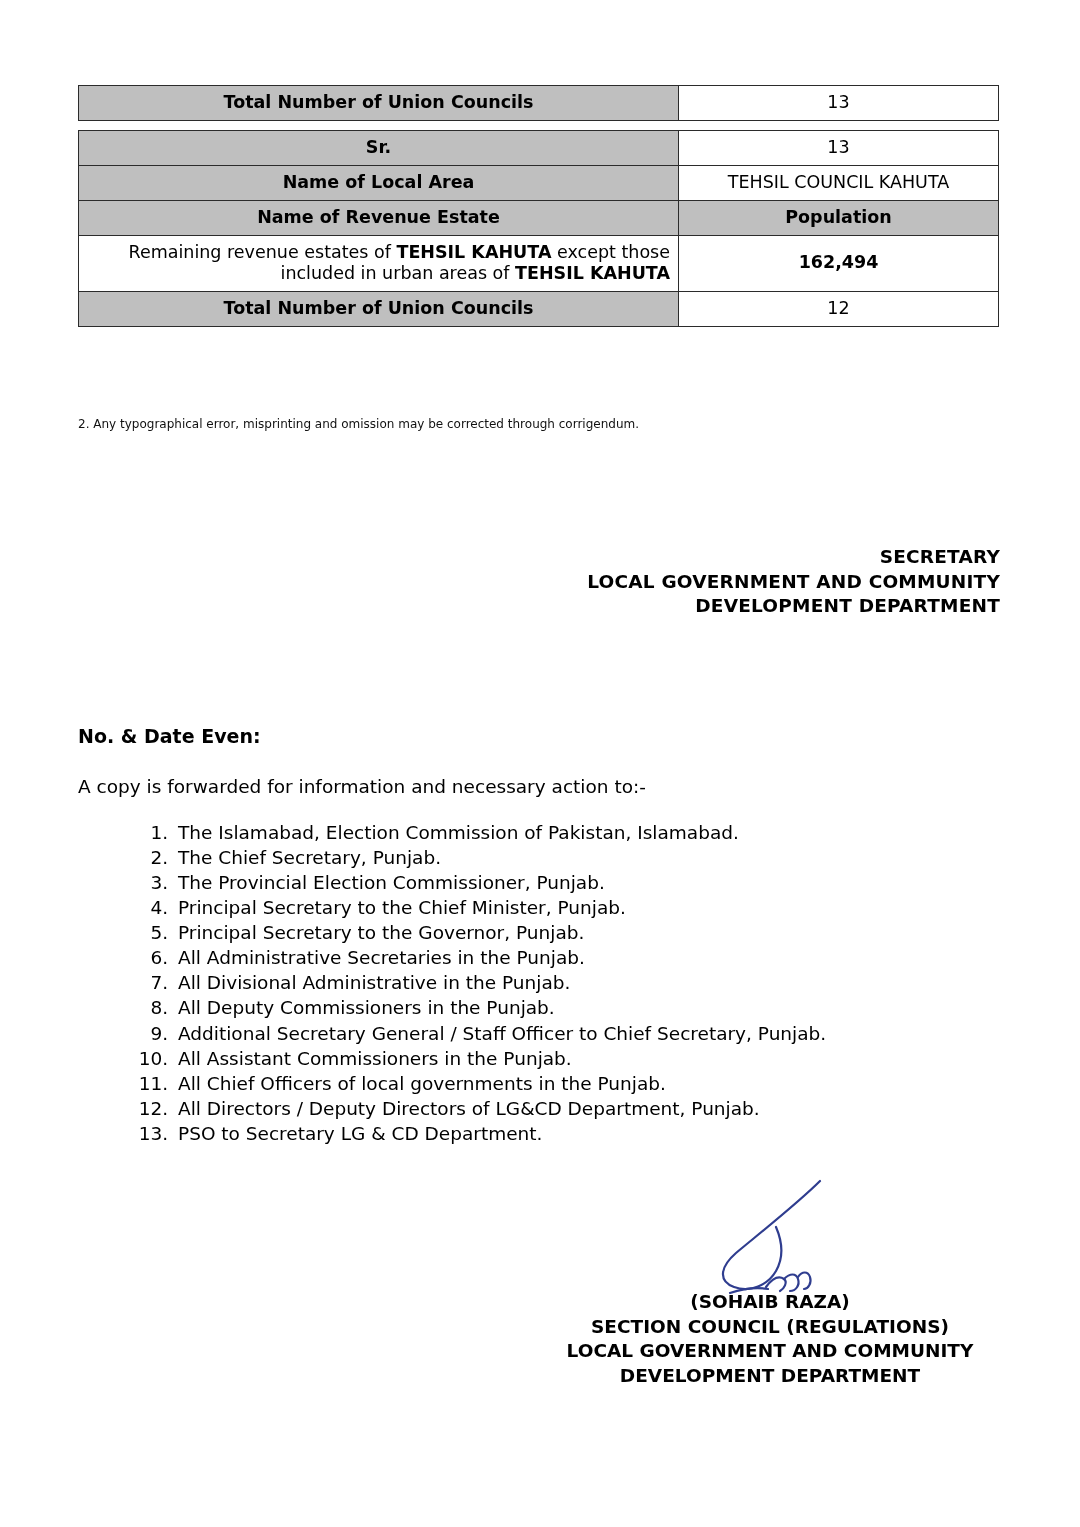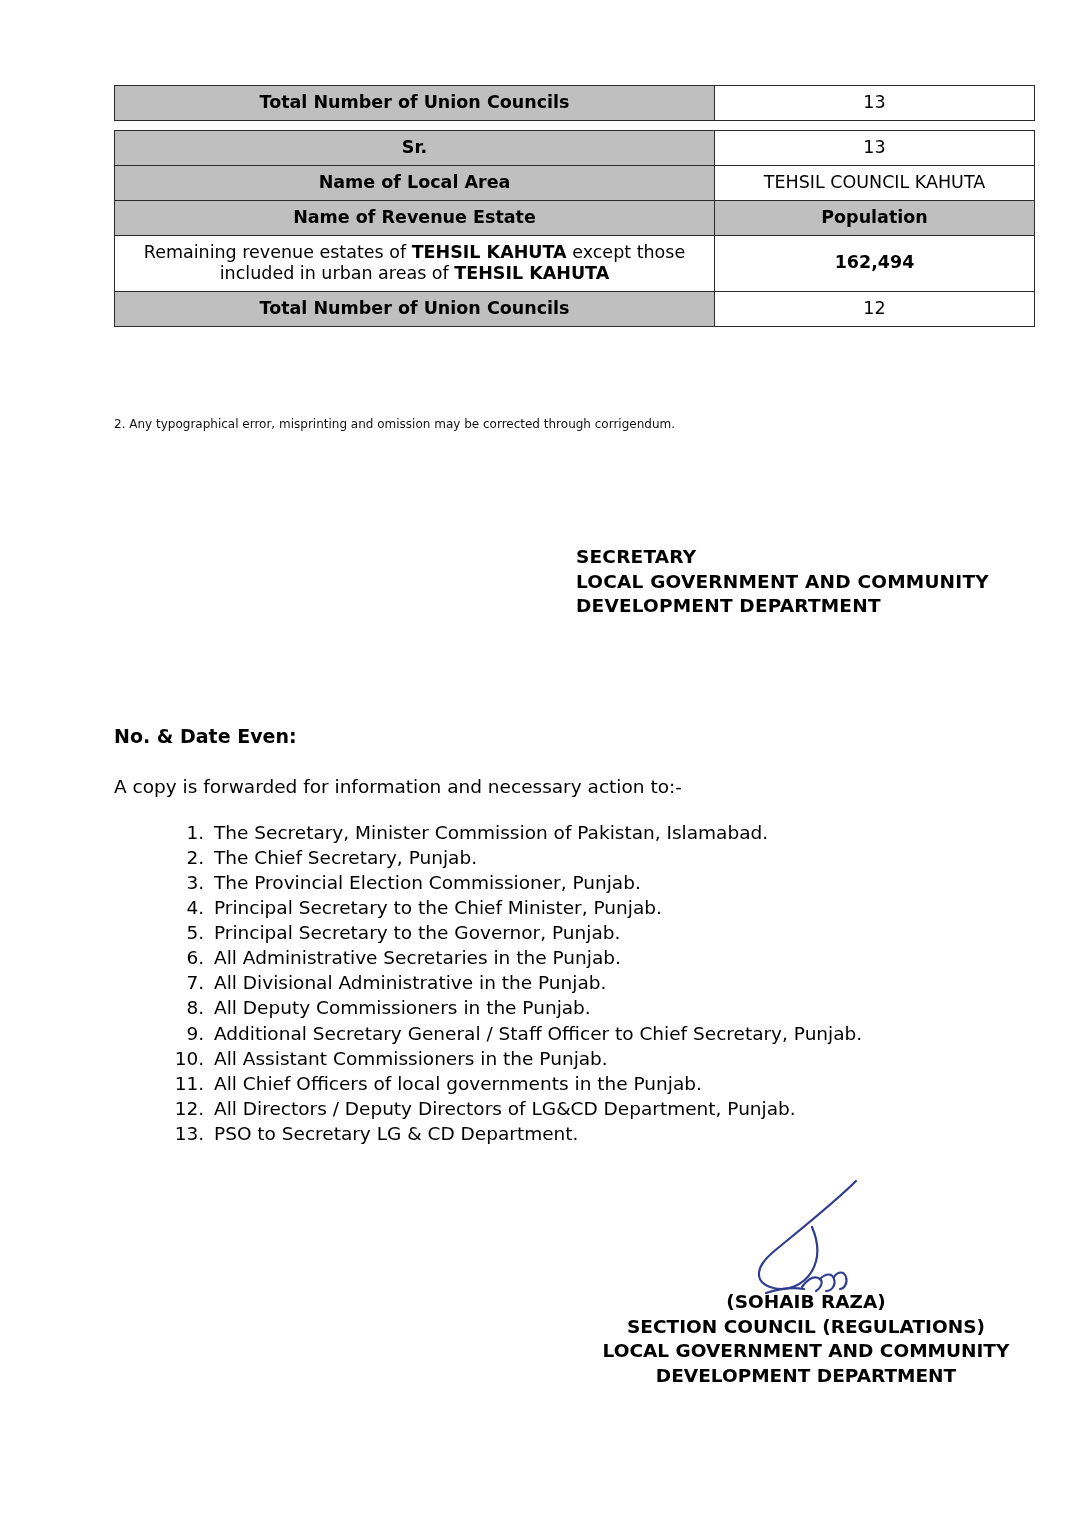--- a/index.html
+++ b/index.html
@@ -14,21 +14,20 @@
     color: #000000;
     position: relative;
     overflow: hidden;
   }
   .page {
     position: relative;
     width: 908px;
     height: 1527px;
     padding: 12px;
     box-sizing: border-box;
-    margin-left: 36px;
   }
   .tables-wrap {
     position: absolute;
     left: 78px;
     top: 85px;
     width: 920px;
   }
   table.doc-table {
     border-collapse: collapse;
     width: 920px;
@@ -38,36 +37,36 @@
     border: 1px solid #2b2b2b;
     padding: 6px 8px;
     font-size: 17.5px;
     line-height: 1.25;
     vertical-align: middle;
   }
   .gray {
     background: #bfbfbf;
   }
   .center { text-align: center; }
-  .left { text-align: center; }
+  .left { text-align: right; }
   .bold { font-weight: bold; }
   .t1 { margin-bottom: 9px; }
   .note {
     position: absolute;
     left: 78px;
     top: 417px;
     font-size: 12px;
     color: #111;
   }
   .sign-block-top {
     position: absolute;
     left: 540px;
     top: 545px;
     width: 460px;
-    text-align: left;
+    text-align: right;
     font-weight: bold;
     font-size: 18.5px;
     line-height: 1.33;
     letter-spacing: 0.2px;
   }
   .no-date {
     position: absolute;
     left: 78px;
     top: 725px;
     font-weight: bold;
@@ -172,21 +171,21 @@
     <div>LOCAL GOVERNMENT AND COMMUNITY</div>
     <div>DEVELOPMENT DEPARTMENT</div>
   </div>
 
   <div class="no-date">No. &amp; Date Even:</div>
 
   <div class="copy-line">A copy is forwarded for information and necessary action to:-</div>
 
   <div class="dist-list">
     <ol class="dist">
-      <li>The Secretary, Minister Commission of Pakistan, Islamabad.</li>
+      <li>The Islamabad, Election Commission of Pakistan, Islamabad.</li>
       <li>The Chief Secretary, Punjab.</li>
       <li>The Provincial Election Commissioner, Punjab.</li>
       <li>Principal Secretary to the Chief Minister, Punjab.</li>
       <li>Principal Secretary to the Governor, Punjab.</li>
       <li>All Administrative Secretaries in the Punjab.</li>
       <li>All Divisional Administrative in the Punjab.</li>
       <li>All Deputy Commissioners in the Punjab.</li>
       <li>Additional Secretary General / Staff Officer to Chief Secretary, Punjab.</li>
       <li>All Assistant Commissioners in the Punjab.</li>
       <li>All Chief Officers of local governments in the Punjab.</li>

